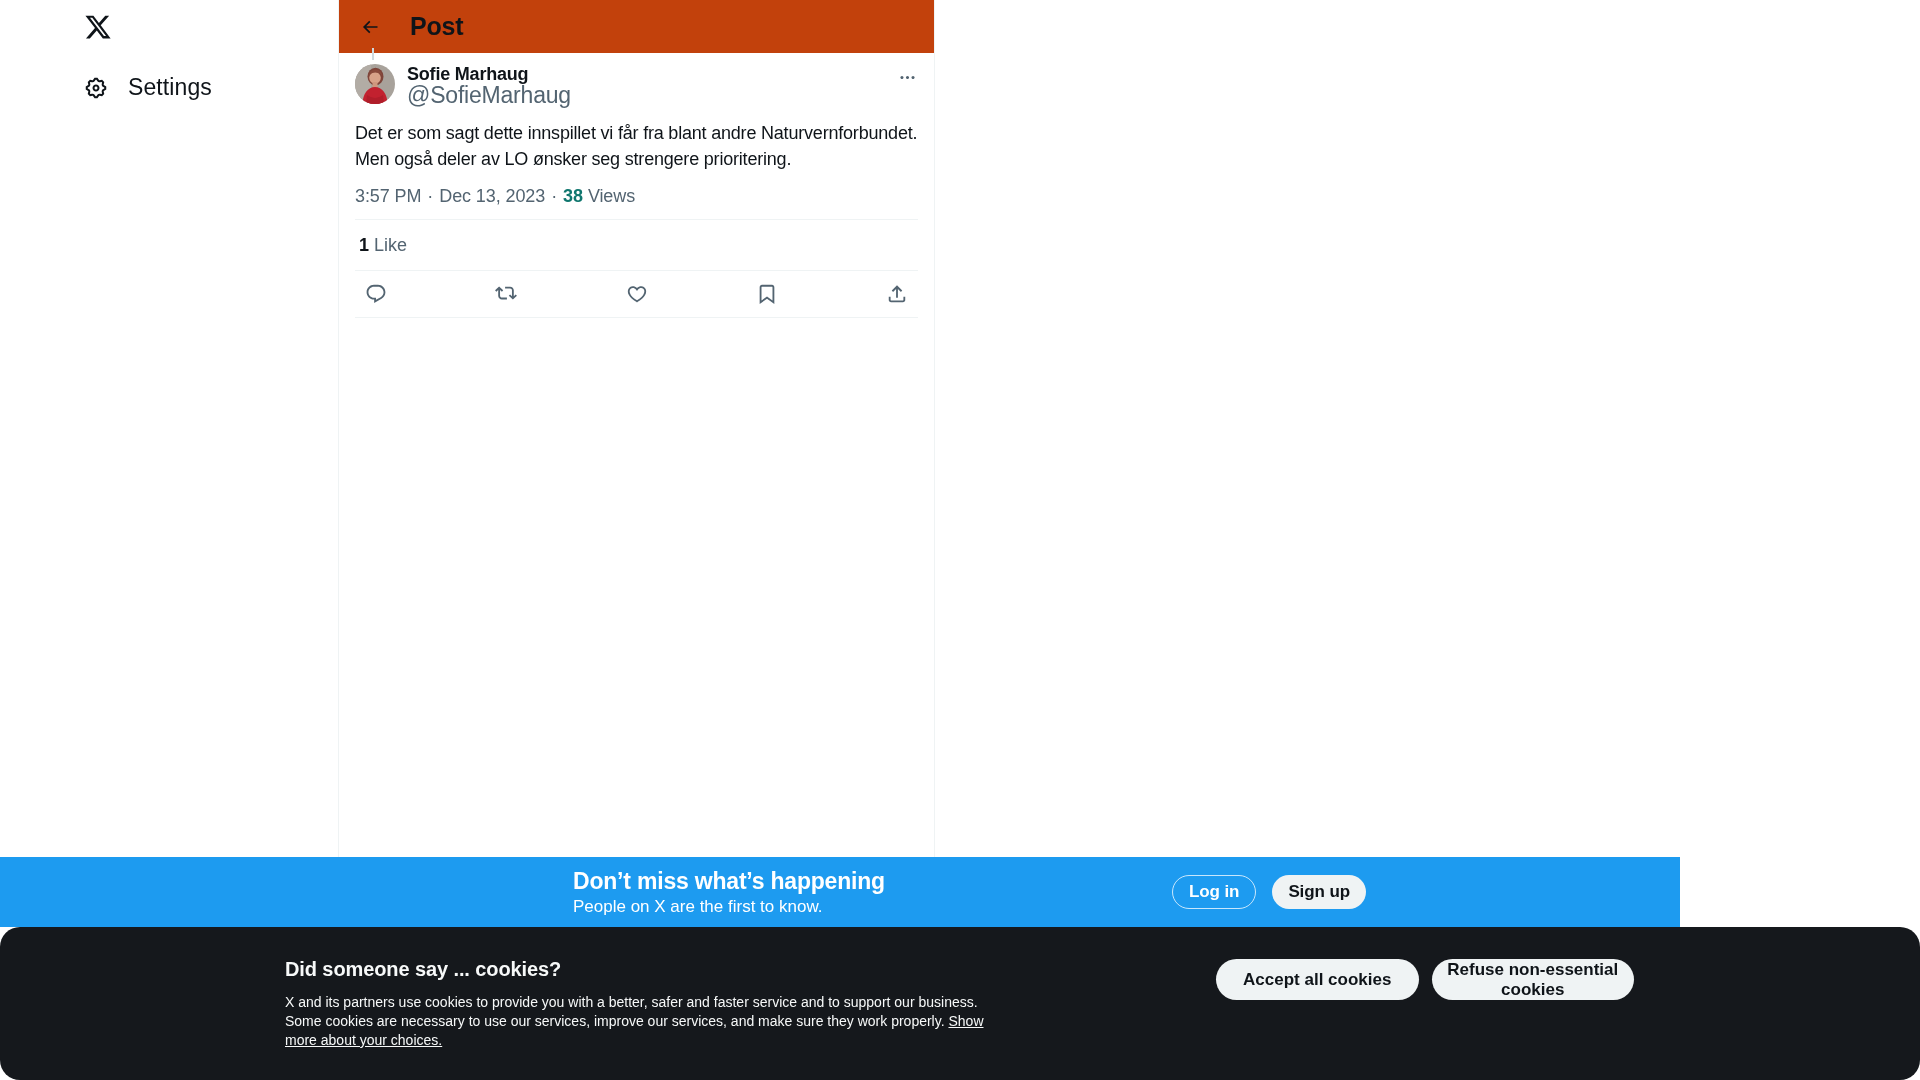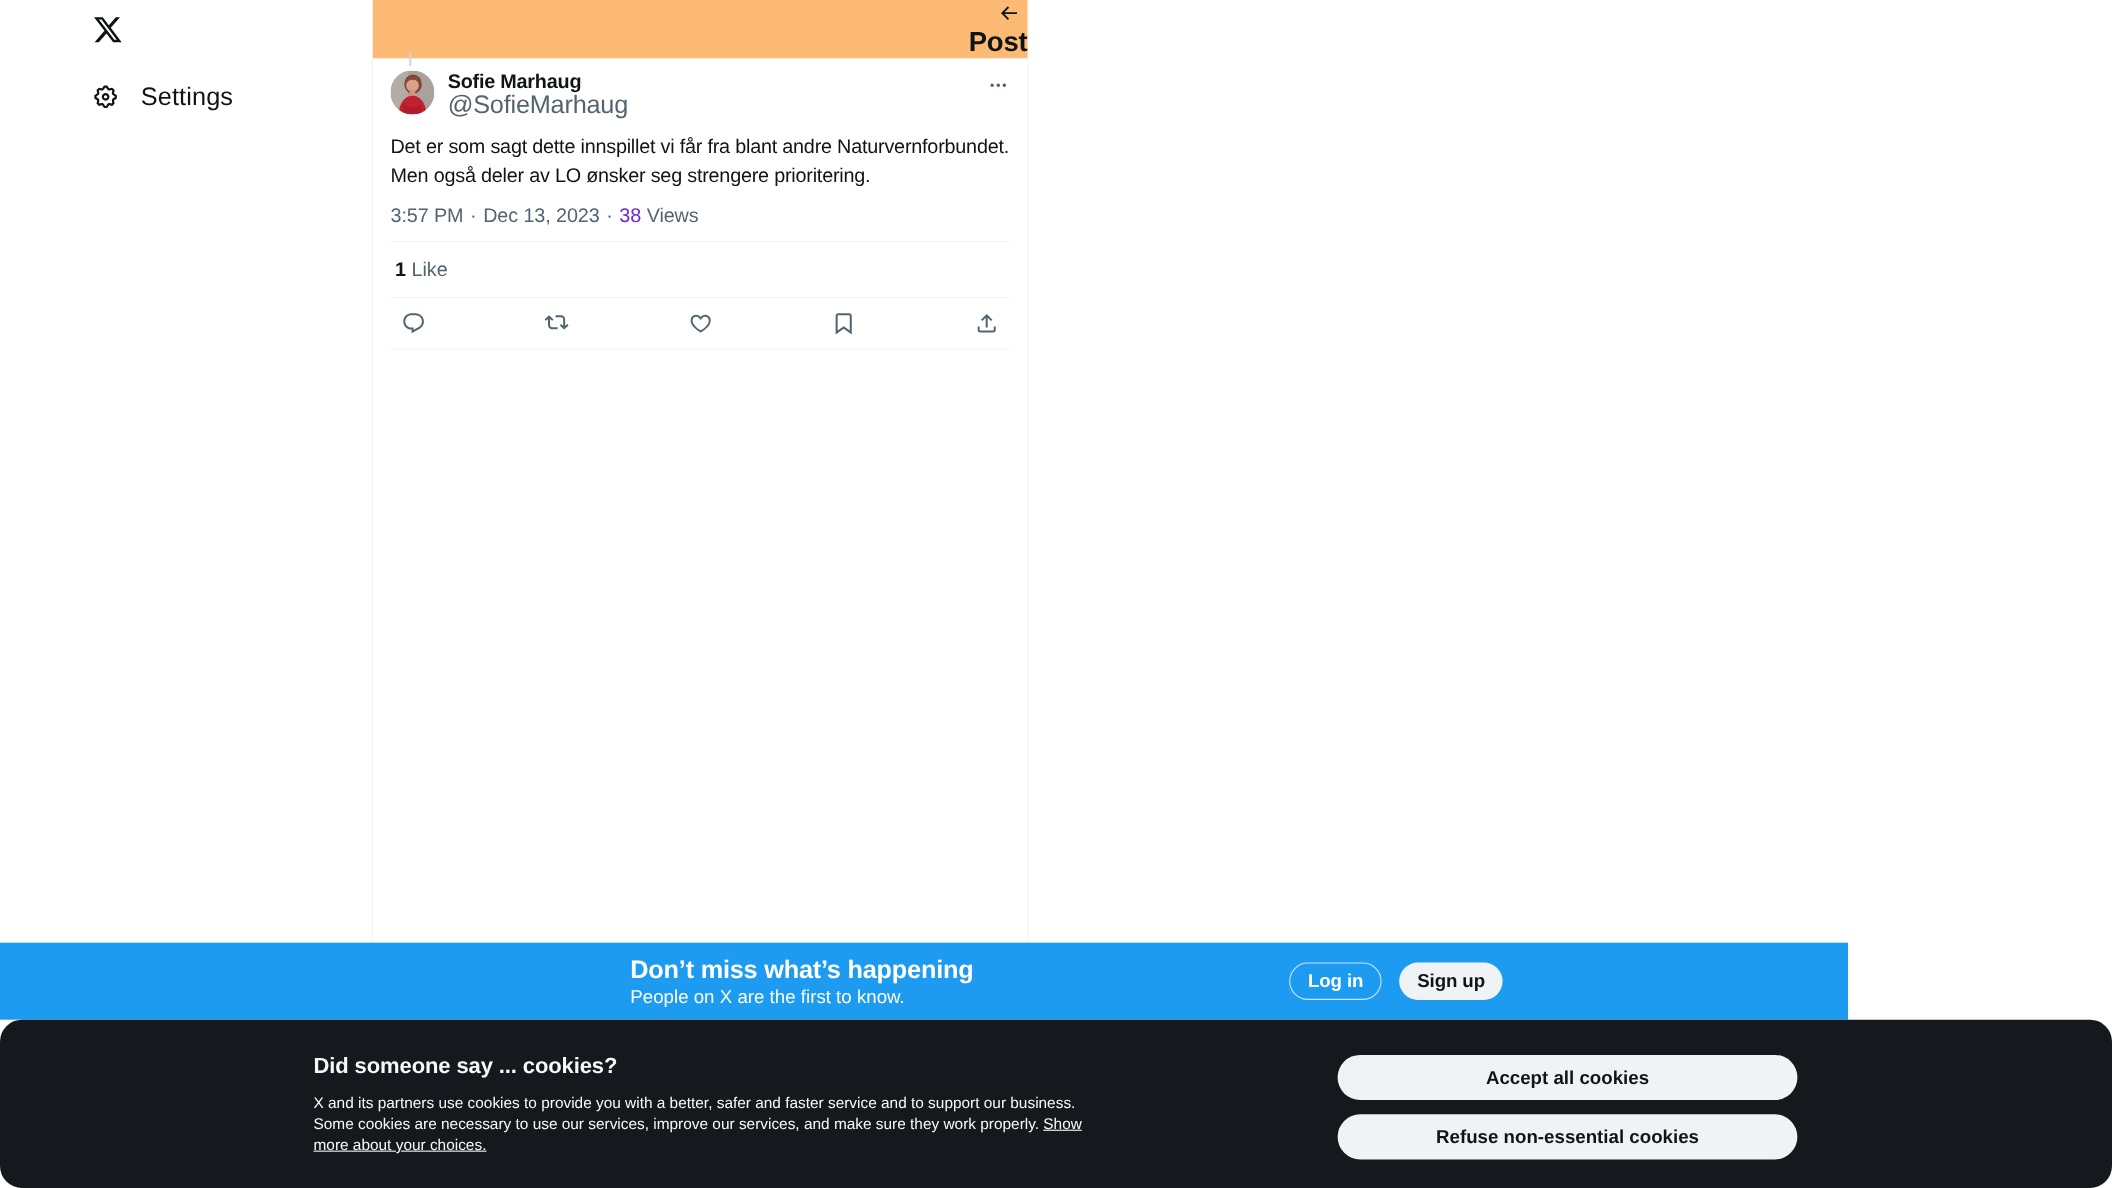--- a/index.html
+++ b/index.html
@@ -12,21 +12,21 @@
   .x-logo { position:absolute; left:84px; top:13px; width:28px; height:28px; display:block; color:#0f1419; cursor:pointer; }
   .x-logo svg { width:28px; height:28px; }
   .settings-row { position:absolute; left:84px; top:74px; display:flex; align-items:center; gap:20px; cursor:pointer; }
   .settings-row .gear { width:24px; height:24px; color:#0f1419; }
   .settings-row .gear svg { width:24px; height:24px; }
   .settings-label { font-size:23px; letter-spacing:0.1px; }
 
   
   .column { position:absolute; left:338px; top:0; width:597px; height:857px; background:#fff;
             border-left:1px solid #eff3f4; border-right:1px solid #eff3f4; }
-  .post-header { height:53px; display:flex; align-items:flex-end; padding-left:14px; background:#fdba74;flex-direction:column; }
+  .post-header { height:53px; display:flex; align-items:center; padding-left:14px; background:#c2410c; }
   .back-btn { width:34px; height:34px; border:none; background:transparent; color:#0f1419; cursor:pointer;
               display:flex; align-items:center; justify-content:center; border-radius:50%; }
   .back-btn svg { width:20px; height:20px; }
   .post-title { font-size:25px; font-weight:700; margin-left:23px; letter-spacing:-0.2px; }
 
   .thread-stub { position:absolute; left:33px; top:48px; width:2px; height:12px; background:#cfd9de; }
 
   article { padding:0 16px; position:relative; }
   .author-row { position:relative; margin-top:11px; height:40px; }
   .avatar { position:absolute; left:0; top:0; width:40px; height:40px; border-radius:50%; overflow:hidden; cursor:pointer; }
@@ -36,21 +36,21 @@
   .author-handle { font-size:23px; color:#536471; line-height:20px; letter-spacing:-0.2px; cursor:pointer; }
   .more-btn { position:absolute; right:0; top:4px; width:22px; height:22px; border:none; background:transparent;
               color:#536471; cursor:pointer; }
   .more-btn svg { width:19px; height:19px; }
 
   .post-body { margin-top:16px; font-size:18px; line-height:26px; letter-spacing:-0.2px; color:#0f1419; }
   .post-body div { white-space:nowrap; }
 
   .time-row { margin-top:14px; font-size:18px; color:#536471; letter-spacing:-0.1px; }
   .time-row .sep { margin:0 6px; }
-  .time-row b { color:#6d28d9; font-weight:400; }
+  .time-row b { color:#0f766e; font-weight:700; }
   .time-row .views-label { margin-left:5px; }
   .time-row span[data-name="post-time"], .time-row span[data-name="post-date"] { cursor:pointer; }
 
   .divider { border-top:1px solid #eff3f4; margin-top:12px; }
   .likes-row { padding:15px 4px 14px 4px; font-size:18px; color:#536471; cursor:pointer; }
   .likes-row b { color:#0f1419; font-weight:700; margin-right:5px; }
   .divider2 { border-top:1px solid #eff3f4; }
   .actions { height:46px; display:flex; align-items:center; justify-content:space-between; padding:0 3px; }
   .action-btn { width:36px; height:36px; border:none; background:transparent; color:#536471; cursor:pointer;
                 display:flex; align-items:center; justify-content:center; border-radius:50%; }
@@ -67,21 +67,21 @@
                            font-family:inherit; padding:0 16px; letter-spacing:-0.1px; }
   .login-btn { background:transparent; border:1px solid #ffffffc0; color:#fff; min-width:75px; }
   .signup-btn { background:#eff3f4; border:none; color:#0f1419; min-width:81px; }
 
   
   .cookie-bar { position:absolute; left:0; top:927px; width:1920px; height:153px; background:#15181c; color:#f7f9f9;border-radius:20px; }
   .cookie-text { position:absolute; left:285px; top:31px; width:700px; }
   .cookie-title { font-size:20px; font-weight:700; letter-spacing:-0.1px; }
   .cookie-body { margin-top:12px; font-size:14px; line-height:19px; color:#f7f9f9; }
   .cookie-link { color:#f7f9f9; text-decoration:underline; cursor:pointer; }
-  .cookie-actions { position:absolute; left:1216px; top:32px; width:418px; display:flex; flex-direction:column; gap:13px; }
+  .cookie-actions { position:absolute; left:1216px; top:32px; width:418px; display:flex; flex-direction:row; gap:13px; }
   .cookie-actions button { width:418px; height:41px; border-radius:21px; border:none; background:#eff3f4;
                            color:#0f1419; font-size:17px; font-weight:700; font-family:inherit; cursor:pointer; }
 </style>
 </head>
 <body>
 
 <div class="page" data-name="page">
 
   <aside class="sidebar" data-name="sidebar">
     <a class="x-logo" data-name="x-logo">

